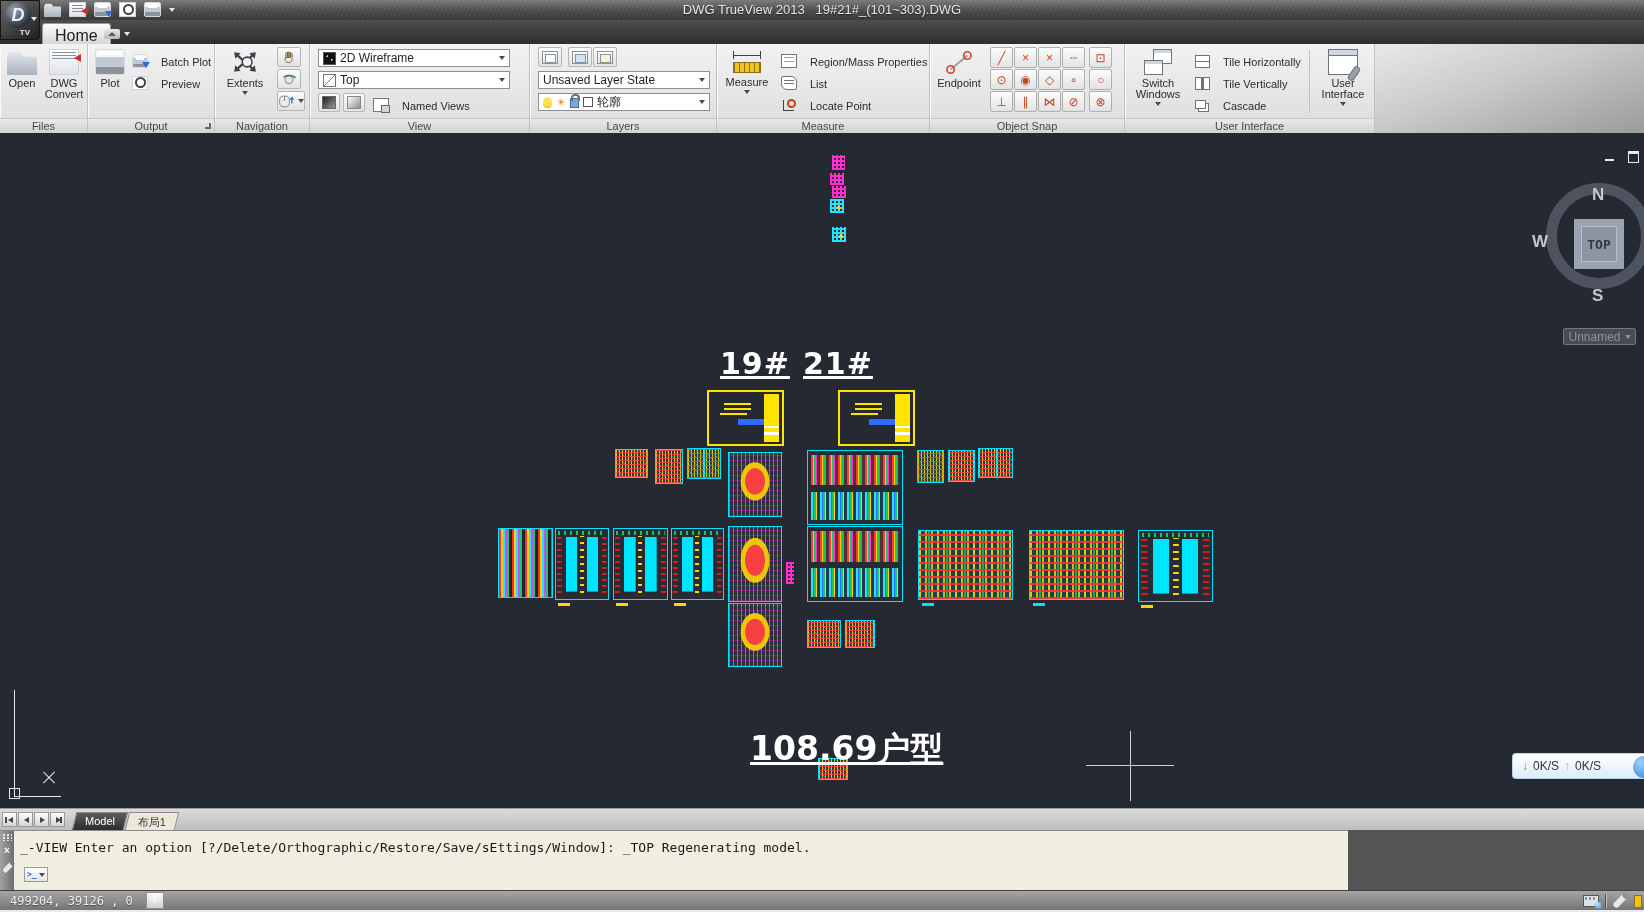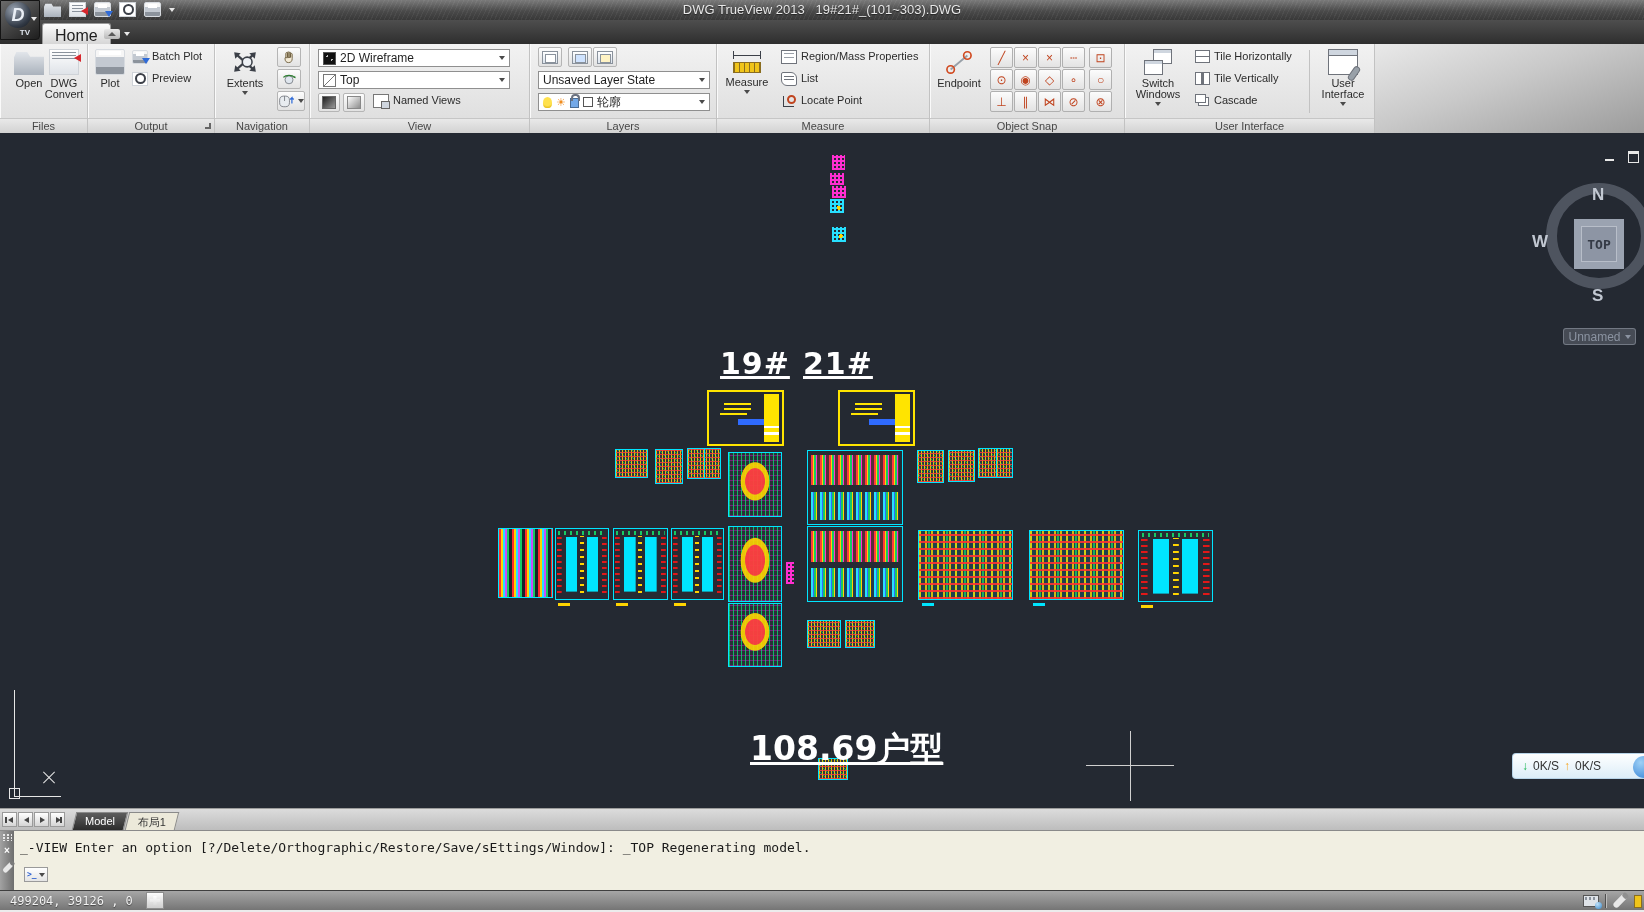--- a/index.html
+++ b/index.html
@@ -65,21 +65,21 @@
     box-shadow:inset 1px 0 0 #fafafa;}
   .caption{position:absolute;left:0;right:0;bottom:0;height:15px;text-align:center;
     font-size:11px;color:#474747;line-height:15px;
     background:linear-gradient(#e9e9e9,#d2d2d2);border-top:1px solid #c6c6c6;}
   .launcher{position:absolute;right:3px;bottom:4px;width:6px;height:6px;
     border-right:2px solid #666;border-bottom:2px solid #666;transform:rotate(0deg) skew(0deg,0deg);}
   .bigbtn{position:absolute;top:2px;height:70px;display:flex;flex-direction:column;align-items:center;}
   .ic32{width:30px;height:26px;margin-top:3px;flex:none;}
   .blbl{margin-top:3px;font-size:11px;line-height:11px;color:#2b2b2b;text-align:center;}
   .bcaret{margin-top:2px;}
-  .srow{position:absolute;height:18px;display:flex;align-items:flex-start;gap:4px;
+  .srow{position:absolute;height:18px;display:flex;align-items:flex-end;gap:13px;
     font-size:11px;color:#2b2b2b;white-space:nowrap;}
   .ic16{width:16px;height:14px;flex:none;position:relative;}
   .mini{position:absolute;width:24px;height:20px;border:1px solid #b5b5b5;border-radius:2px;
     background:linear-gradient(#fcfcfc,#e2e2e2);display:flex;align-items:center;justify-content:center;gap:2px;}
   .dd{position:absolute;height:18px;background:#fff;border:1px solid #8f8f8f;
     display:flex;align-items:center;gap:4px;padding:0 4px;font-size:12px;color:#1e1e1e;}
   .dd .caret{margin-left:auto;}
   .ddic{width:13px;height:13px;flex:none;}
   .i-wire{background:radial-gradient(circle at 30% 30%,#bbb 0 1px,transparent 1px),
           radial-gradient(circle at 70% 60%,#bbb 0 1px,transparent 1px),#111;border:1px solid #555;}
@@ -236,21 +236,21 @@
   .tnav.next::after,.tnav.last::after{left:5px;border-left:5px solid #444;}
   .tnav.first::before,.tnav.last::before{content:"";position:absolute;top:4px;width:2px;height:6px;background:#444;}
   .tnav.first::before{left:2px;} .tnav.last::before{right:2px;}
   .sheettab{height:18px;margin-top:3px;padding:2px 10px 0 10px;font-size:11px;
     border:1px solid #8a8a8a;border-bottom:none;transform:skewX(-14deg);}
   .sheettab>span{display:inline-block;transform:skewX(14deg);}
   .sheettab.active{background:linear-gradient(#5d5d5d,#2c2c2c);color:#fff;margin-left:8px;}
   .sheettab.idle{background:#ece9da;color:#333;}
 
   
-  #cmdwin{position:absolute;left:0;top:830px;width:1644px;height:60px;background:#f1efe2;
+  #cmdwin{position:absolute;left:0;top:830px;width:1348px;height:60px;background:#f1efe2;
     border-top:1px solid #8a8a8a;}
   .cmdstrip{position:absolute;left:0;top:0;bottom:0;width:14px;
     background:linear-gradient(90deg,#a2a2a2,#6e6e6e);}
   .grip{position:absolute;left:2px;top:2px;width:10px;height:8px;
     background:radial-gradient(circle at 2px 2px,#e8e8e8 0 1px,transparent 1px) 0 0/4px 3px;}
   .cmdclose{position:absolute;left:1px;top:14px;width:12px;height:12px;color:#fff;
     font-size:10px;line-height:12px;text-align:center;}
   .cmdclose::before{content:"×";font-weight:bold;}
   .cmdwrench{position:absolute;left:2px;top:34px;width:12px;height:5px;background:#e8e8e8;
     border-radius:3px;transform:rotate(-45deg);}
@@ -315,21 +315,21 @@
     <div class="ribbonopt">
       <span class="imgico"></span>
       <span class="caret white"></span>
     </div>
   </div>
 
   <div id="ribbon">
     <div class="ribbon-empty"></div>
 
     <div class="panel" style="left:0;width:88px">
-      <div class="bigbtn" style="left:10px;width:38px">
+      <div class="bigbtn" style="left:3px;width:38px">
         <span class="ic32 i-folder"></span>
         <span class="blbl">Open</span>
       </div>
       <div class="bigbtn" style="left:42px;width:44px">
         <span class="ic32 i-doc red"></span>
         <span class="blbl">DWG Convert</span>
       </div>
       <div class="caption">Files</div>
     </div>
 

